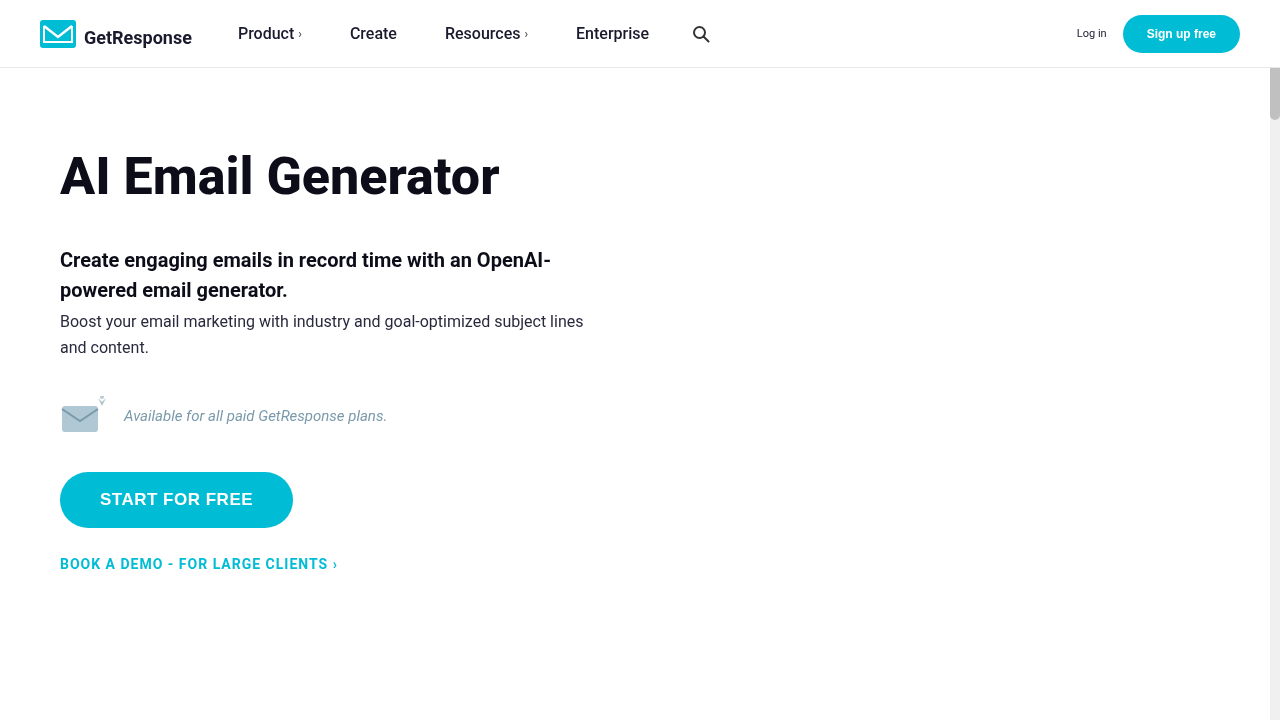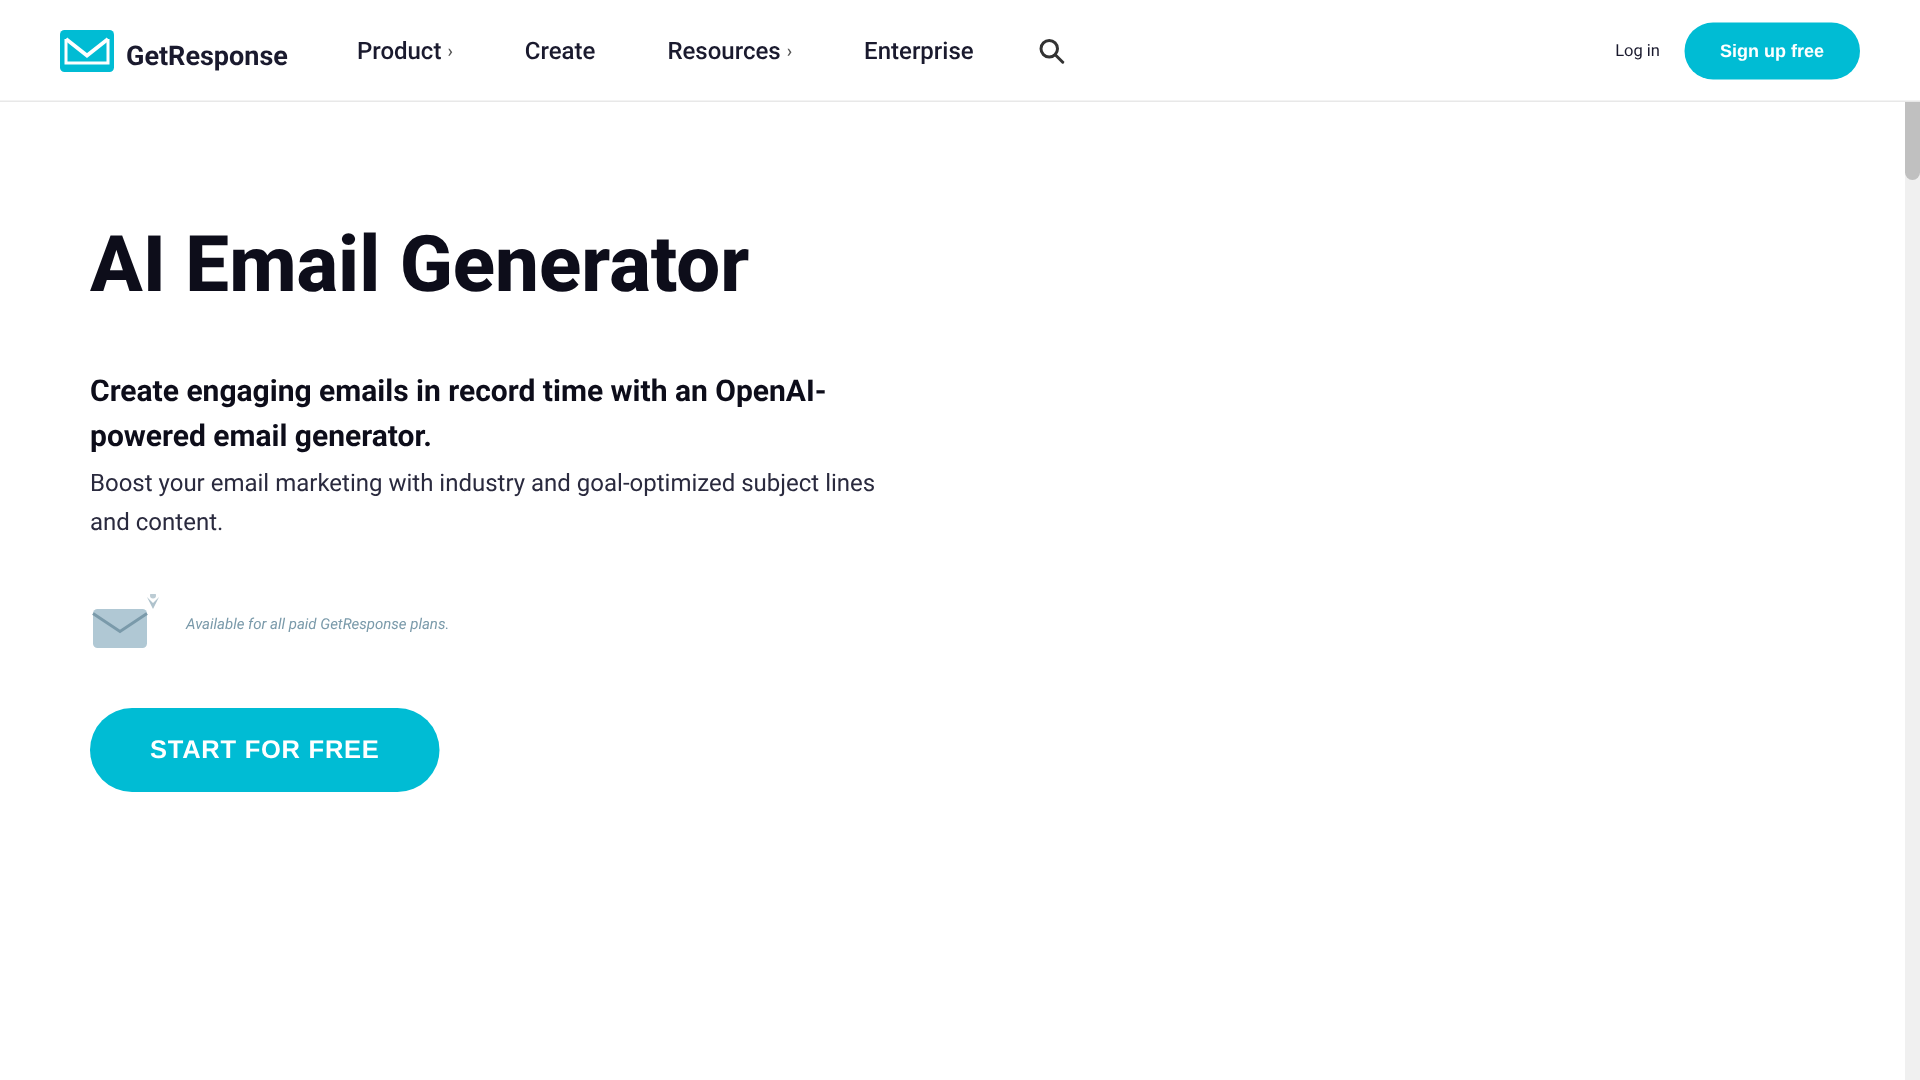--- a/index.html
+++ b/index.html
@@ -170,21 +170,21 @@
 
     .mail-icon-wrapper {
       width: 50px;
       height: 40px;
       display: flex;
       align-items: center;
       justify-content: center;
     }
 
     .available-text {
-      font-size: 10px;
+      font-size: 15px;
       color: #7a9aaa;
       font-style: italic;
     }
 
     .start-free-btn {
       background: #00bcd4;
       color: #fff;
       border: none;
       border-radius: 40px;
       padding: 18px 40px;
@@ -278,17 +278,18 @@
         <circle cx="42" cy="1" r="2" fill="#7a9aaa" opacity="0.5"></circle>
       </svg>
     </div>
     <span class="available-text">Available for all paid GetResponse plans.</span>
   </div>
 
   <div>
     <button class="start-free-btn">START FOR FREE</button>
   </div>
 
+  <a class="book-demo-link" href="#">BOOK A DEMO - FOR LARGE CLIENTS ›</a>
 </main>
 
 <div class="bottom-section">
   
 </div>
 
 </body></html>

